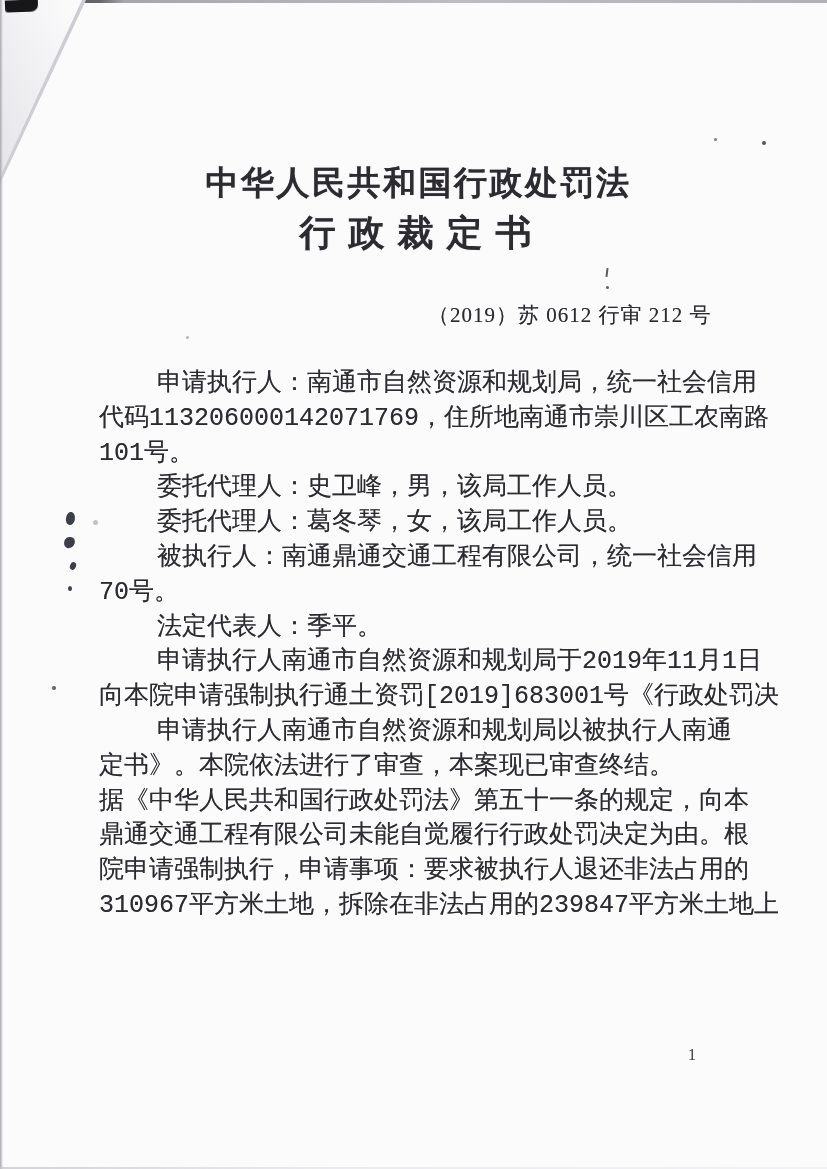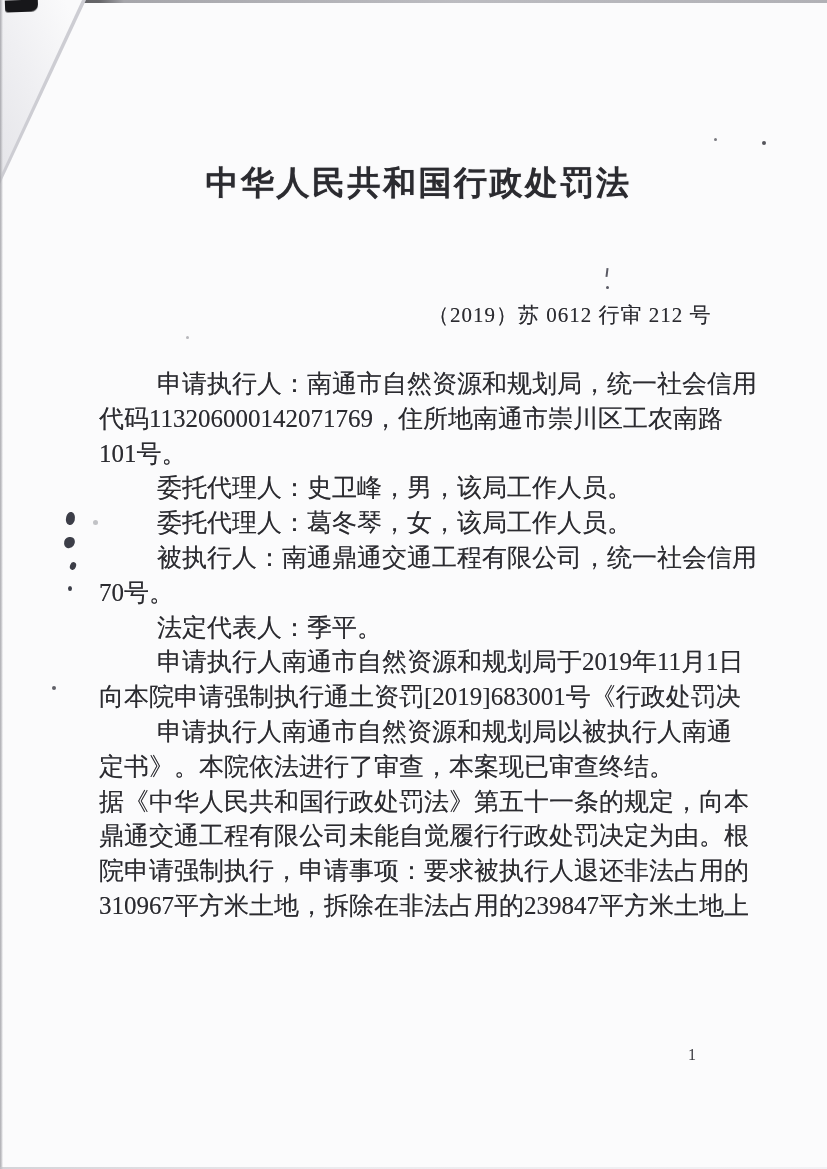--- a/index.html
+++ b/index.html
@@ -79,20 +79,21 @@
     position:absolute; left:392px; top:301px;
     font-size:21px; letter-spacing:1px;
     text-shadow:0 0 .5px rgba(40,40,45,.5);
     white-space:nowrap;
     margin-left:36px;
   }
   .body-text {
     position:absolute; left:99px; top:367px; width:648px;
     font-size:25px; line-height:34.8px;
     text-shadow:0 0 .6px rgba(40,40,45,.5);
+    font-family:Liberation Mono, monospace;
   }
   .body-text .line { white-space:nowrap; }
   .body-text .line.indent { padding-left:58px; }
   .page-number {
     position:absolute; left:688px; top:1046px;
     font-size:16px; color:#3a3a40;
   }
 </style>
 </head>
 <body>
@@ -111,20 +112,21 @@
   <div class="blot b4"></div>
   <div class="blot b5"></div>
   <div class="speck s1"></div>
   <div class="speck s2"></div>
   <div class="speck s3"></div>
   <div class="speck s4"></div>
   <div class="mark-dash"></div>
   <div class="mark-dot"></div>
 
   <div class="court-name">中华人民共和国行政处罚法</div>
+  <div class="doc-type">行政裁定书</div>
   <div class="case-number">（2019）苏 0612 行审 212 号</div>
 
   <div class="body-text">
       <div class="line indent">申请执行人：南通市自然资源和规划局，统一社会信用</div>
       <div class="line">代码113206000142071769，住所地南通市崇川区工农南路</div>
       <div class="line">101号。</div>
       <div class="line indent">委托代理人：史卫峰，男，该局工作人员。</div>
       <div class="line indent">委托代理人：葛冬琴，女，该局工作人员。</div>
       <div class="line indent">被执行人：南通鼎通交通工程有限公司，统一社会信用</div>
       <div class="line">70号。</div>

